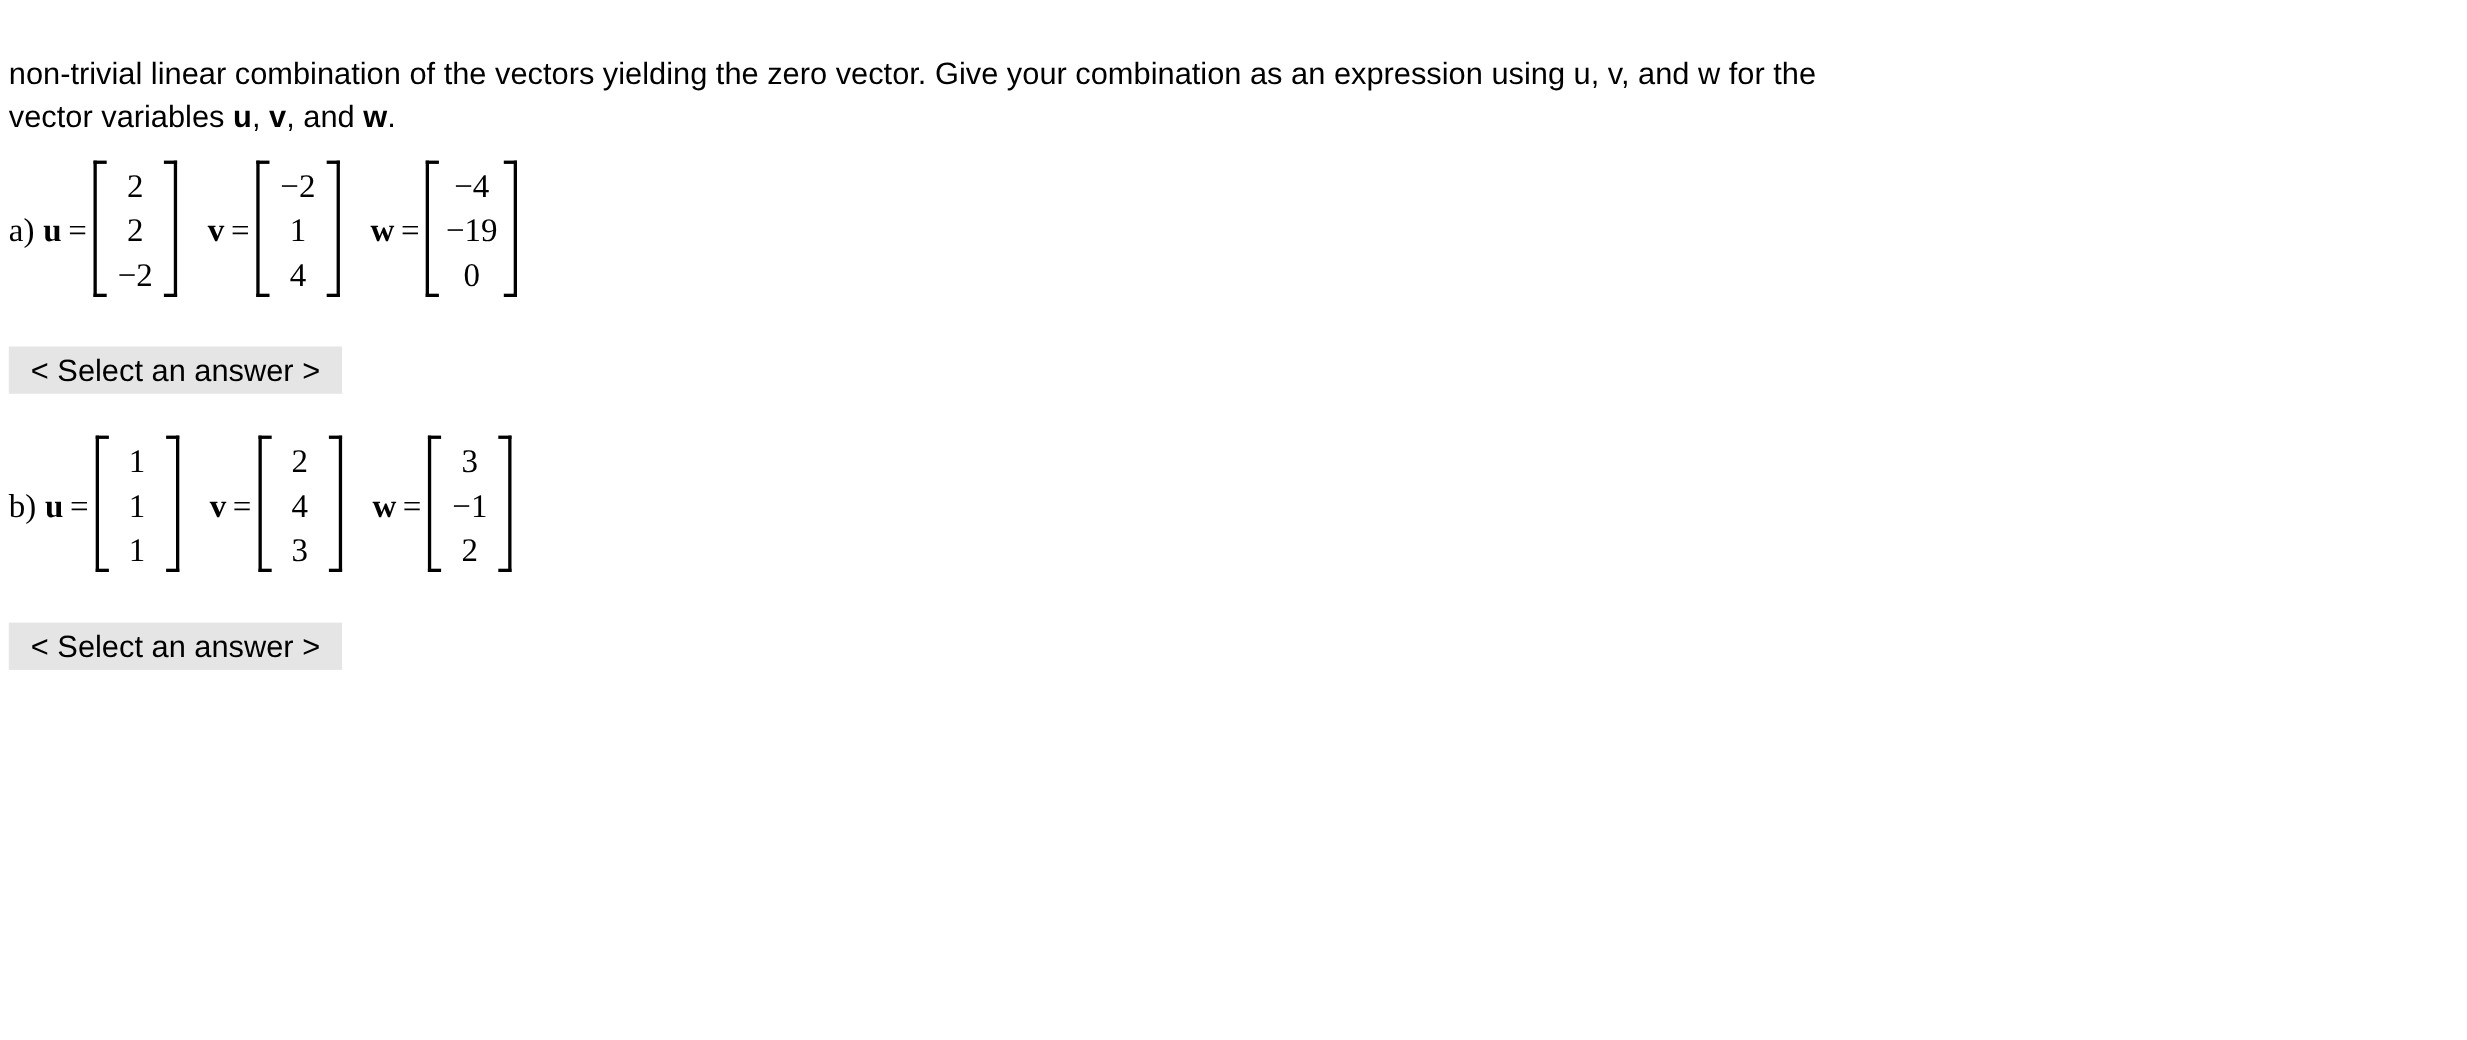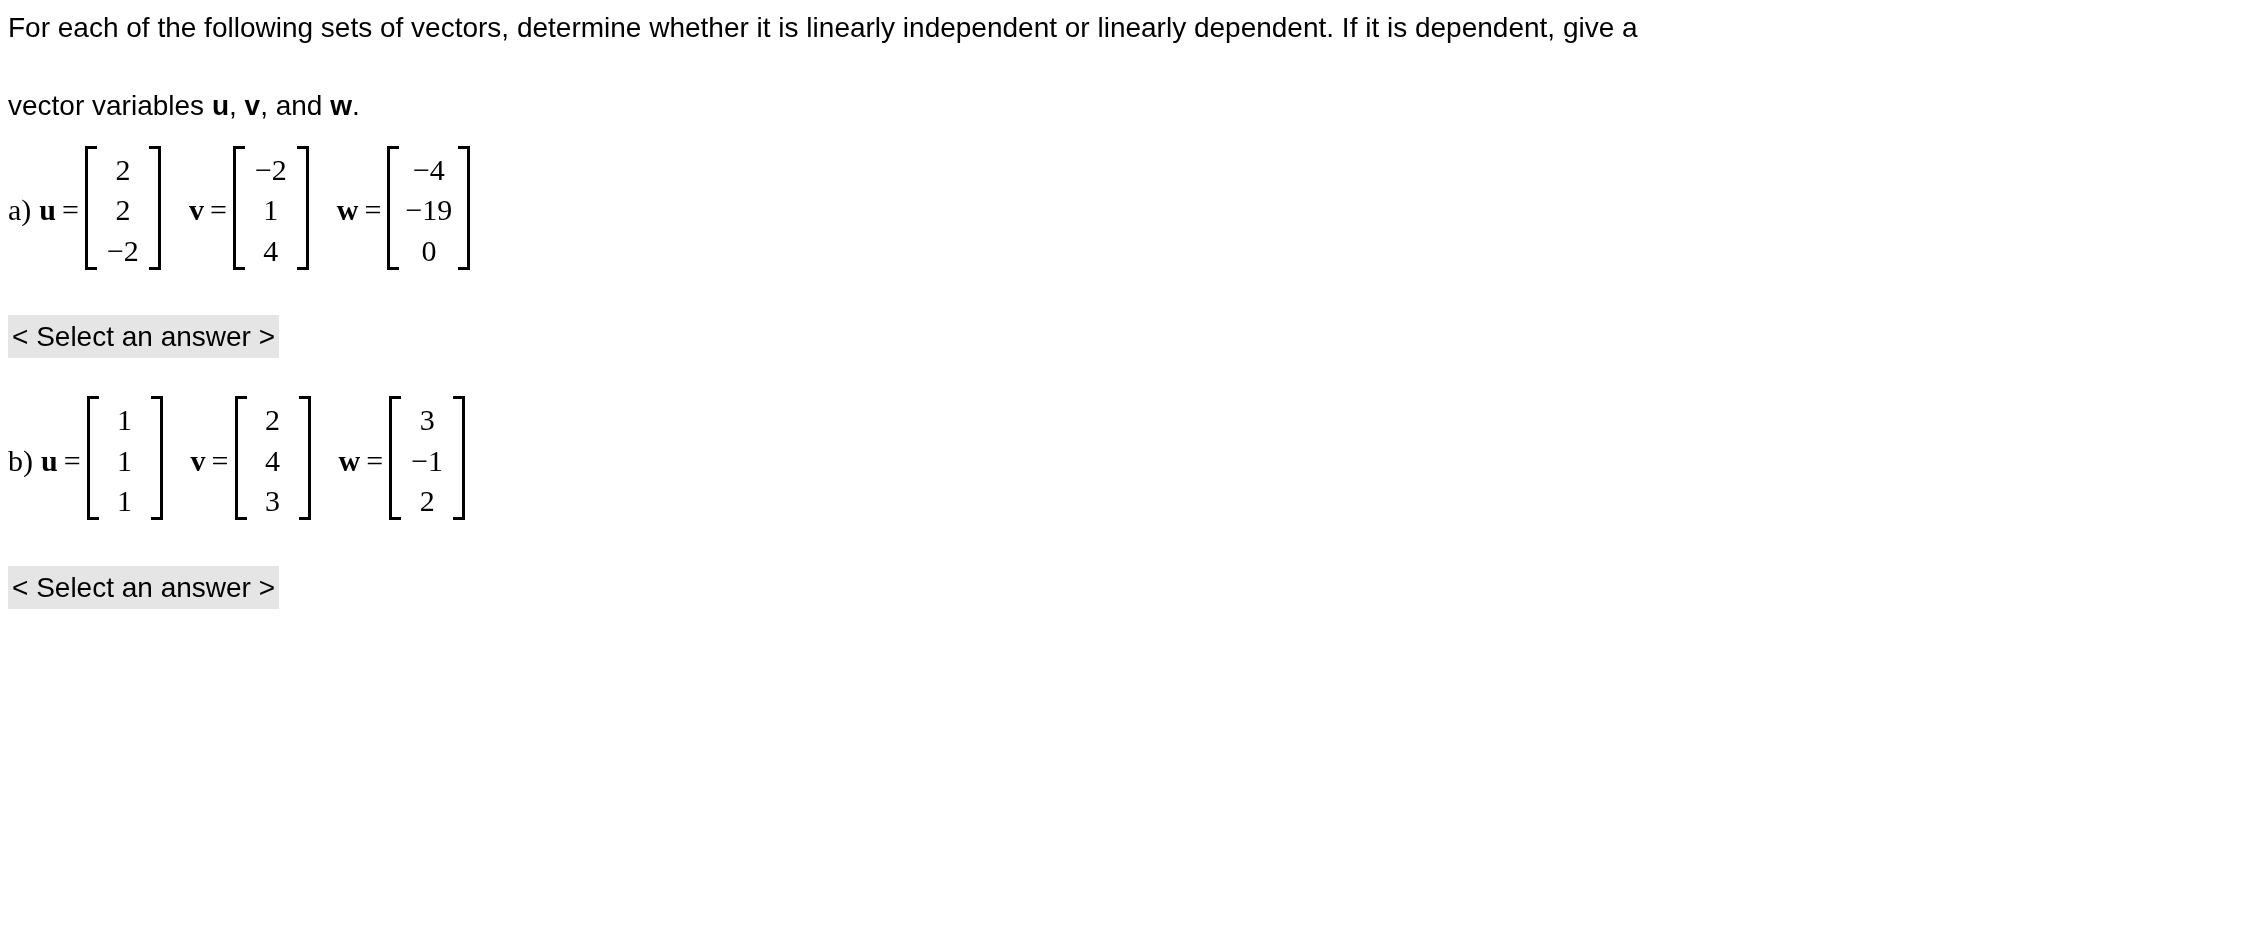--- a/index.html
+++ b/index.html
@@ -93,32 +93,32 @@
       min-width: 40px;
     }
     .matrix-cell {
       text-align: center;
       line-height: 1.35;
       white-space: nowrap;
     }
     .select-btn {
       display: inline-block;
       background: #e5e5e5;
-      padding: 2px 4px;
+      padding: 2px 20px;
       font-family: Arial, Helvetica, sans-serif;
       font-size: 28px;
       cursor: pointer;
     }
   </style>
 </head>
 <body>
 
 <div class="instructions">
-  <span>For each of the following sets of vectors, determine whether it is linearly independent or linearly dependent. If it is dependent, give a</span><br>
   <br>
+  <span>non-trivial linear combination of the vectors yielding the zero vector. Give your combination as an expression using u, v, and w for the</span><br>
   <span>vector variables </span><span class="bold">u</span><span>, </span><span class="bold">v</span><span>, and </span><span class="bold">w</span><span>.</span>
 </div>
 
 <div class="problem">
   <div class="vector-row">
     <span class="label">a) </span>
     <span class="var">u</span>
     <span class="eq"> = </span>
     <span class="matrix" style="--bh:124px">
       <span class="bracket-left" style="height:124px"></span>

